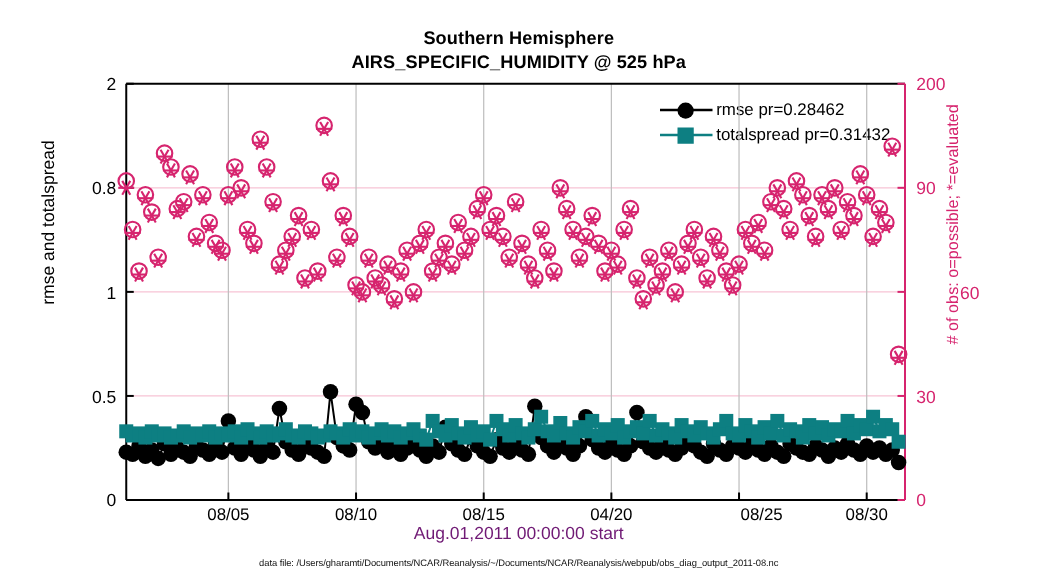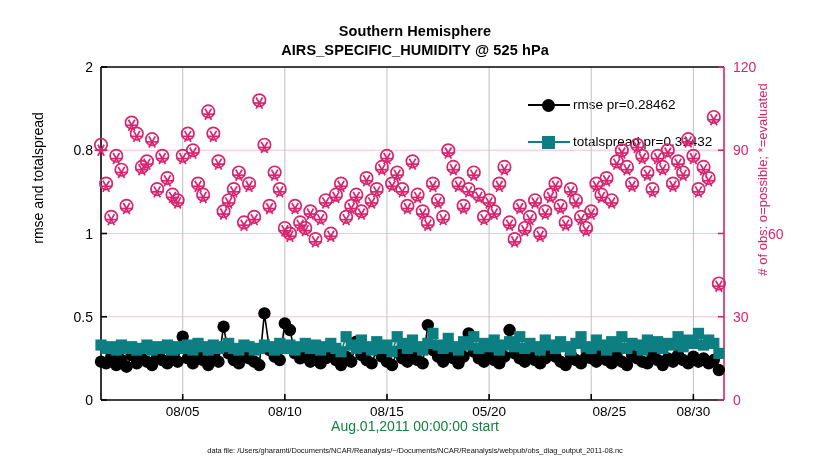--- a/index.html
+++ b/index.html
@@ -24,21 +24,21 @@
     transform:rotate(-90deg);transform-origin:center center;
     text-align:center;font-size:14px;color:#000;
   }
   .ylabel-right{
     position:absolute;left:612px;top:172px;width:300px;
     transform:rotate(-90deg);transform-origin:center center;
     text-align:center;font-size:13px;color:#d6246e;
   }
   .xlabel{
     position:absolute;left:0;top:418px;width:830px;text-align:center;
-    font-size:14px;color:#15803d;
+    font-size:14px;color:#701a75;
   }
   .footer{
     position:absolute;left:0;top:446px;width:830px;text-align:center;
     font-size:7.5px;color:#111;letter-spacing:-0.05px;
   }
 
   .ytick-left{
     position:absolute;right:0;width:60px;text-align:right;
     font-size:14px;color:#000;transform:translateY(-8px);
   }
@@ -48,21 +48,21 @@
   }
   .xtick{
     position:absolute;top:404px;width:70px;text-align:center;
     font-size:13.5px;color:#000;transform:translateX(-35px);
   }
 
   .legend{
     position:absolute;left:528px;top:78px;
     font-size:13.5px;color:#000;line-height:20px;
   }
-  .legend-row{display:flex;align-items:center;height:20px;white-space:nowrap;margin-top:17px;}
+  .legend-row{display:flex;align-items:center;height:20px;white-space:nowrap;}
   .legend-sym{width:42px;height:20px;position:relative;margin-right:3px;}
   .legend-sym .ln{
     position:absolute;left:0;top:9px;width:42px;height:2.4px;
   }
   .legend-sym .mk{
     position:absolute;left:14px;top:4px;width:13px;height:13px;
   }
   .mk.circ{border-radius:50%;}
 </style>
 </head>
@@ -1116,20 +1116,20 @@
     </svg>
     <div class="ytick-left" style="top: 400px; left: 33px; right: auto;">0</div>
     <div class="ytick-left" style="top: 316.75px; left: 33px; right: auto;">0.5</div>
     <div class="ytick-left" style="top: 233.5px; left: 33px; right: auto;">1</div>
     <div class="ytick-left" style="top: 150.25px; left: 33px; right: auto;">0.8</div>
     <div class="ytick-left" style="top: 67px; left: 33px; right: auto;">2</div>
     <div class="ytick-right" style="top: 400px; left: 733px;">0</div>
     <div class="ytick-right" style="top: 316.75px; left: 733px;">30</div>
     <div class="ytick-right" style="top: 233.5px; left: 733px; margin-left: 35px;">60</div>
     <div class="ytick-right" style="top: 150.25px; left: 733px;">90</div>
-    <div class="ytick-right" style="top: 67px; left: 733px;">120</div>
+    <div class="ytick-right" style="top: 67px; left: 733px;">200</div>
     <div class="xtick" style="left: 182.705px;">08/05</div>
     <div class="xtick" style="left: 284.836px;">08/10</div>
     <div class="xtick" style="left: 386.967px;">08/15</div>
-    <div class="xtick" style="left: 489.098px;">05/20</div>
+    <div class="xtick" style="left: 489.098px;">04/20</div>
     <div class="xtick" style="left: 591.23px; text-align: right;">08/25</div>
     <div class="xtick" style="left: 693.361px;">08/30</div>
   </div>
 
 </body></html>

